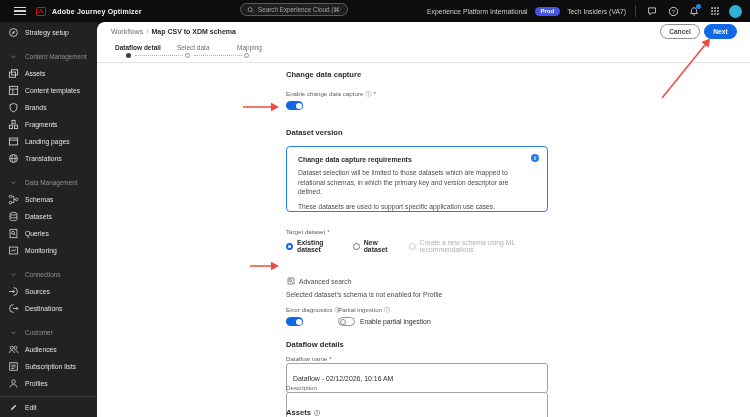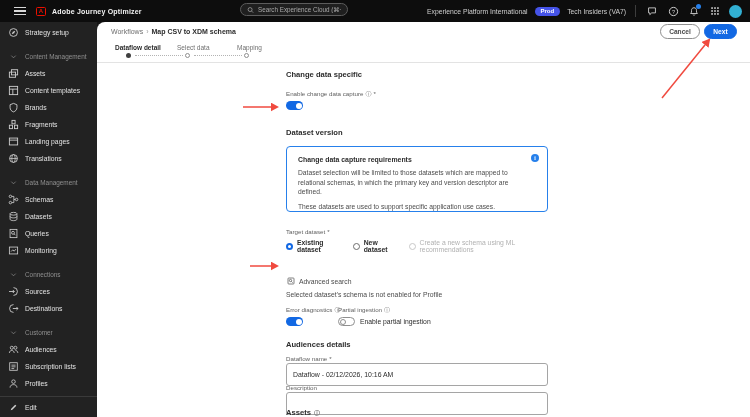--- a/index.html
+++ b/index.html
@@ -81,21 +81,21 @@
   .ds-input { position:absolute; left:0; top:0; width:245px; height:16px; }
   .ds-check { position:absolute; right:28px; top:3px; font-size:7.5px; color:#1c9c68; font-family:"DejaVu Sans",sans-serif; }
   .ds-dd { position:absolute; right:0; top:0; width:17px; height:16px; border:1px solid #a5a5a5; border-radius:3px; display:flex; align-items:center; justify-content:center; cursor:pointer; background:#fff; color:#4b4b4b; }
   .adv-search { position:absolute; top:255px; left:2px; display:flex; align-items:center; gap:4px; cursor:pointer; }
   .adv-search .a-lbl { font-size:6.8px; color:#4b4b4b; }
   .note { position:absolute; top:269px; left:1px; font-size:6.8px; color:#4b4b4b; }
   .diag-lbl1 { left:1px; top:284px; } .diag-lbl2 { left:53px; top:284px; }
   .pi-row { position:absolute; left:53px; top:295px; display:flex; align-items:center; gap:5px; }
   .pi-row .toggle { position:relative; }
   .pi-lbl { font-size:6.8px; color:#2c2c2c; }
-  .full-input { position:absolute; left:1px; width:262px; height:23px;text-decoration:underline; }
+  .full-input { position:absolute; left:1px; width:262px; height:30px;text-decoration:underline; }
   .alerts { top:386px; left:1px; display:flex; align-items:center; gap:3px; }
   
   .anno { position:absolute; inset:0; width:653px; height:395px; pointer-events:none; z-index:40; }
 </style>
 </head>
 <body>
 
 <div class="topbar">
   <div class="hamburger">
       <span></span>
@@ -369,21 +369,21 @@
   <div class="step-dot hollow" style="left:88px;"></div>
   <div class="step-line" style="left:97px; width:48px;"></div>
   <div class="step-dot hollow" style="left:147px;"></div>
 
   <div class="hdr-btn btn-cancel">Cancel</div>
   <div class="hdr-btn btn-next">Next</div>
   <div class="hdr-divider"></div>
 
   <div class="form">
 
-    <div class="h2" style="top:48px; left:1px;">Change data specific</div>
+    <div class="h2" style="top:48px; left:1px;">Change data capture</div>
 
     <div class="fld-lbl" style="top:68px; left:1px;">
       <span>Enable change data capture</span>
         <span class="i-ic">ⓘ</span>
         <span class="req">*</span>
     </div>
     <div class="toggle on" style="top:79px; left:1px;">
         <span class="knob"></span>
       </div>
 
@@ -435,21 +435,21 @@
     <div class="toggle on" style="top:295px; left:1px;">
         <span class="knob"></span>
       </div>
     <div class="pi-row">
       <span class="toggle off">
           <span class="knob"></span>
         </span>
       <span class="pi-lbl">Enable partial ingestion</span>
     </div>
 
-    <div class="h2" style="top:318px; left:1px;">Audiences details</div>
+    <div class="h2" style="top:318px; left:1px;">Dataflow details</div>
 
     <div class="fld-lbl" style="top:333px; left:1px;">
       <span>Dataflow name</span>
         <span class="req">*</span>
     </div>
     <input class="txt-input full-input" style="top: 341px;" value="Dataflow - 02/12/2026, 10:16 AM">
 
     <div class="fld-lbl" style="top:362px; left:1px;">
       <span>Description</span>
     </div>

